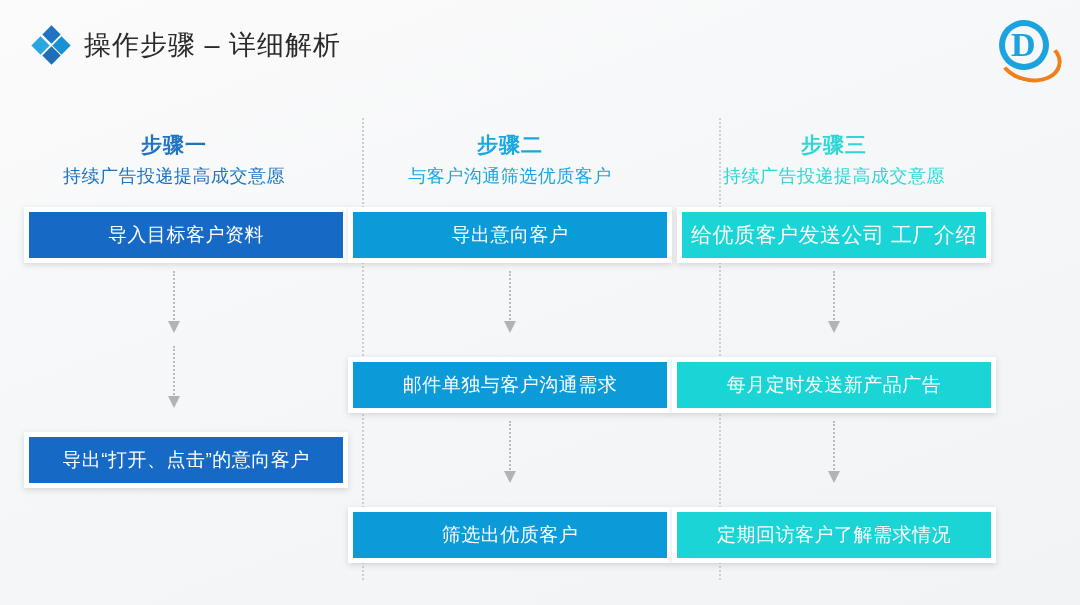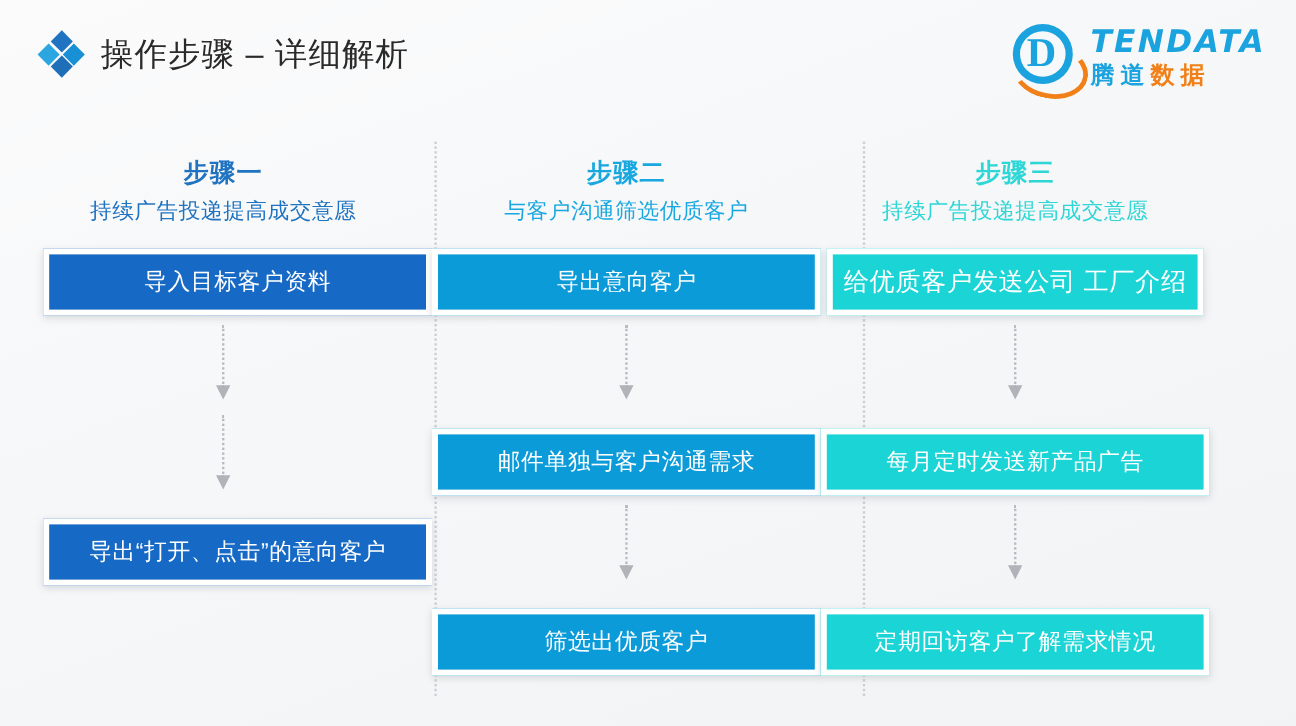--- a/index.html
+++ b/index.html
@@ -142,21 +142,20 @@
   #sep-1 { left: 362px; }
   #sep-2 { left: 719px; }
 
   
   #columns {
     position: absolute;
     left: 0;
     top: 132px;
     width: 856px;
     display: flex;
-    padding-left: 12px;
   }
   .column {
     width: 360px;
     display: flex;
     flex-direction: column;
     align-items: center;
   }
   .step-title {
     font-size: 21px;
     font-weight: bold;
@@ -235,24 +234,20 @@
       <span id="page-title">操作步骤 – 详细解析</span>
     </div>
 
     <div id="logo">
       <span class="logo-mark">
         <span class="ring"></span>
         <span class="ring-inner"></span>
         <span class="dsh">D</span>
         <span class="swoosh"></span>
       </span>
-      <span class="logo-text">
-        <span class="logo-en">TENDATA</span>
-        <span class="logo-cn"><span>腾道</span><span class="orange">数据</span></span>
-      </span>
     </div>
 
   </div>
 
   <div class="col-sep" id="sep-1"></div>
   <div class="col-sep" id="sep-2"></div>
 
   <div id="columns">
 
     <div class="column col-1">

